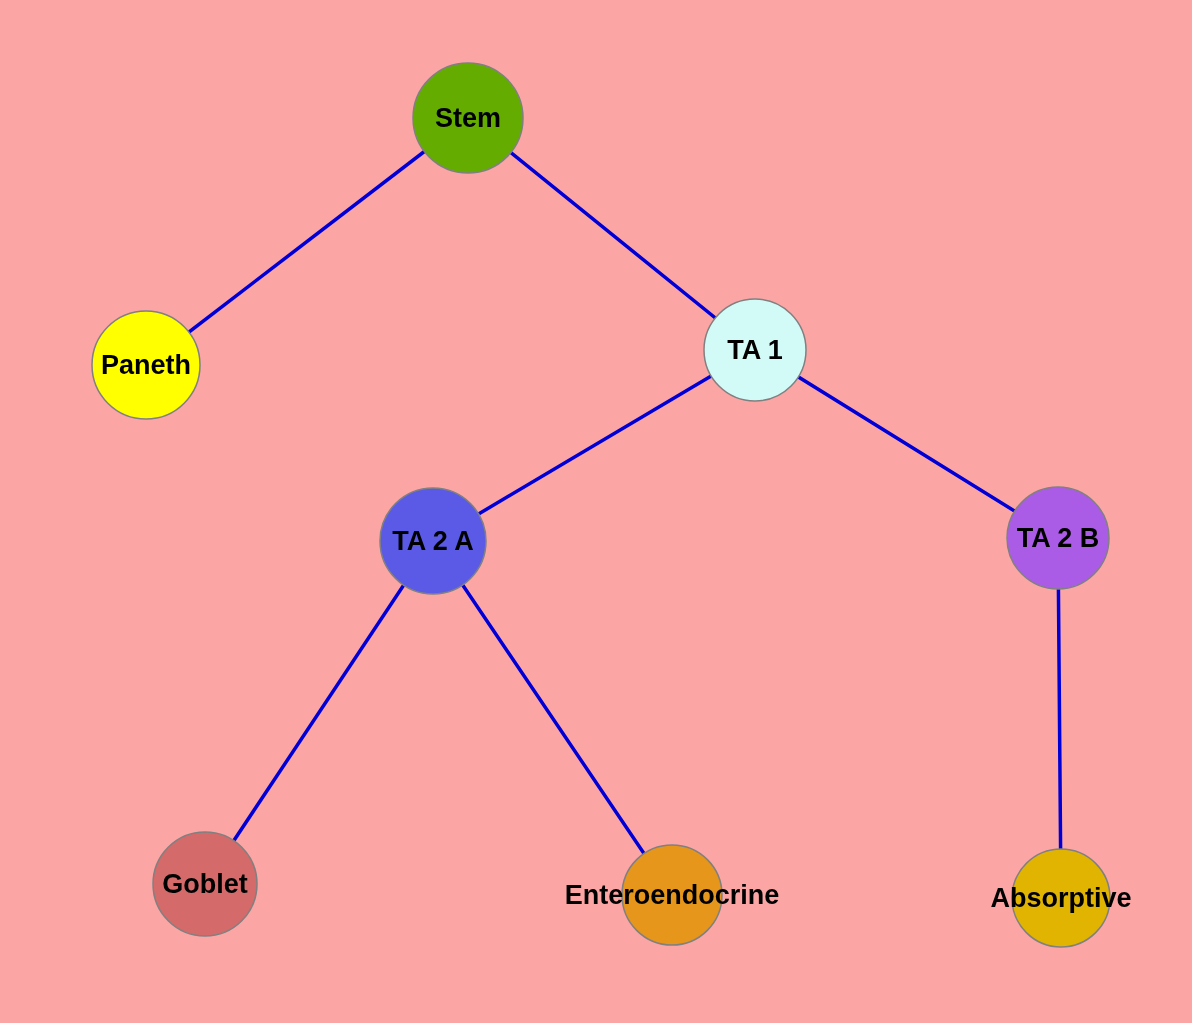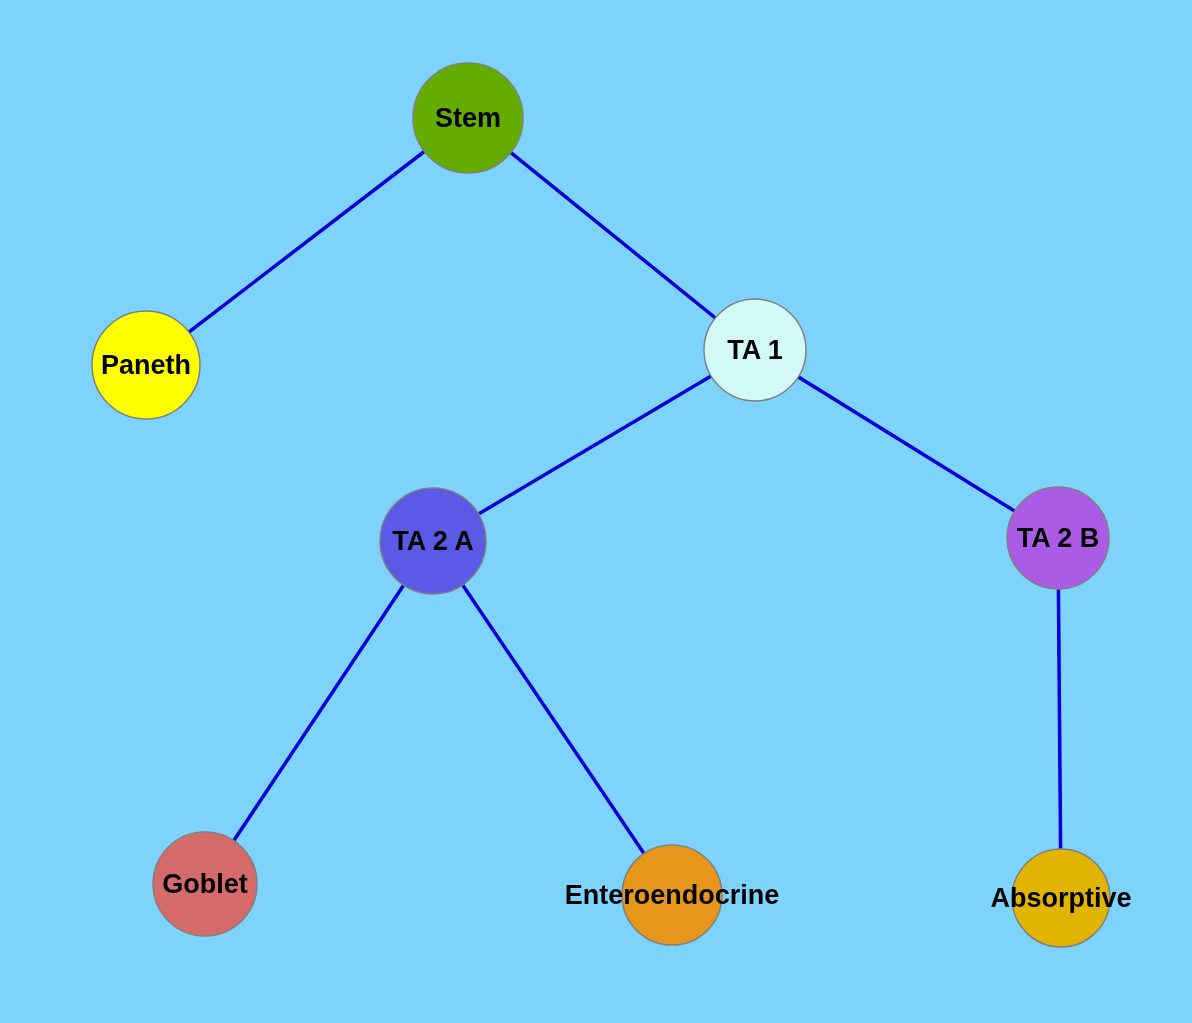--- a/index.html
+++ b/index.html
@@ -4,21 +4,21 @@
 <style>
   html, body {
     margin: 0;
     padding: 0;
     background: #cbcbf2;
   }
   #stage {
     position: relative;
     width: 1192px;
     height: 1023px;
-    background: #7dd3fc;
+    background: #fca5a5;
     overflow: hidden;
     font-family: "Liberation Sans", sans-serif;
   }
   svg {
     display: block;
   }
   .edge {
     stroke: #0000d6;
     stroke-width: 3.5;
     stroke-linecap: round;

